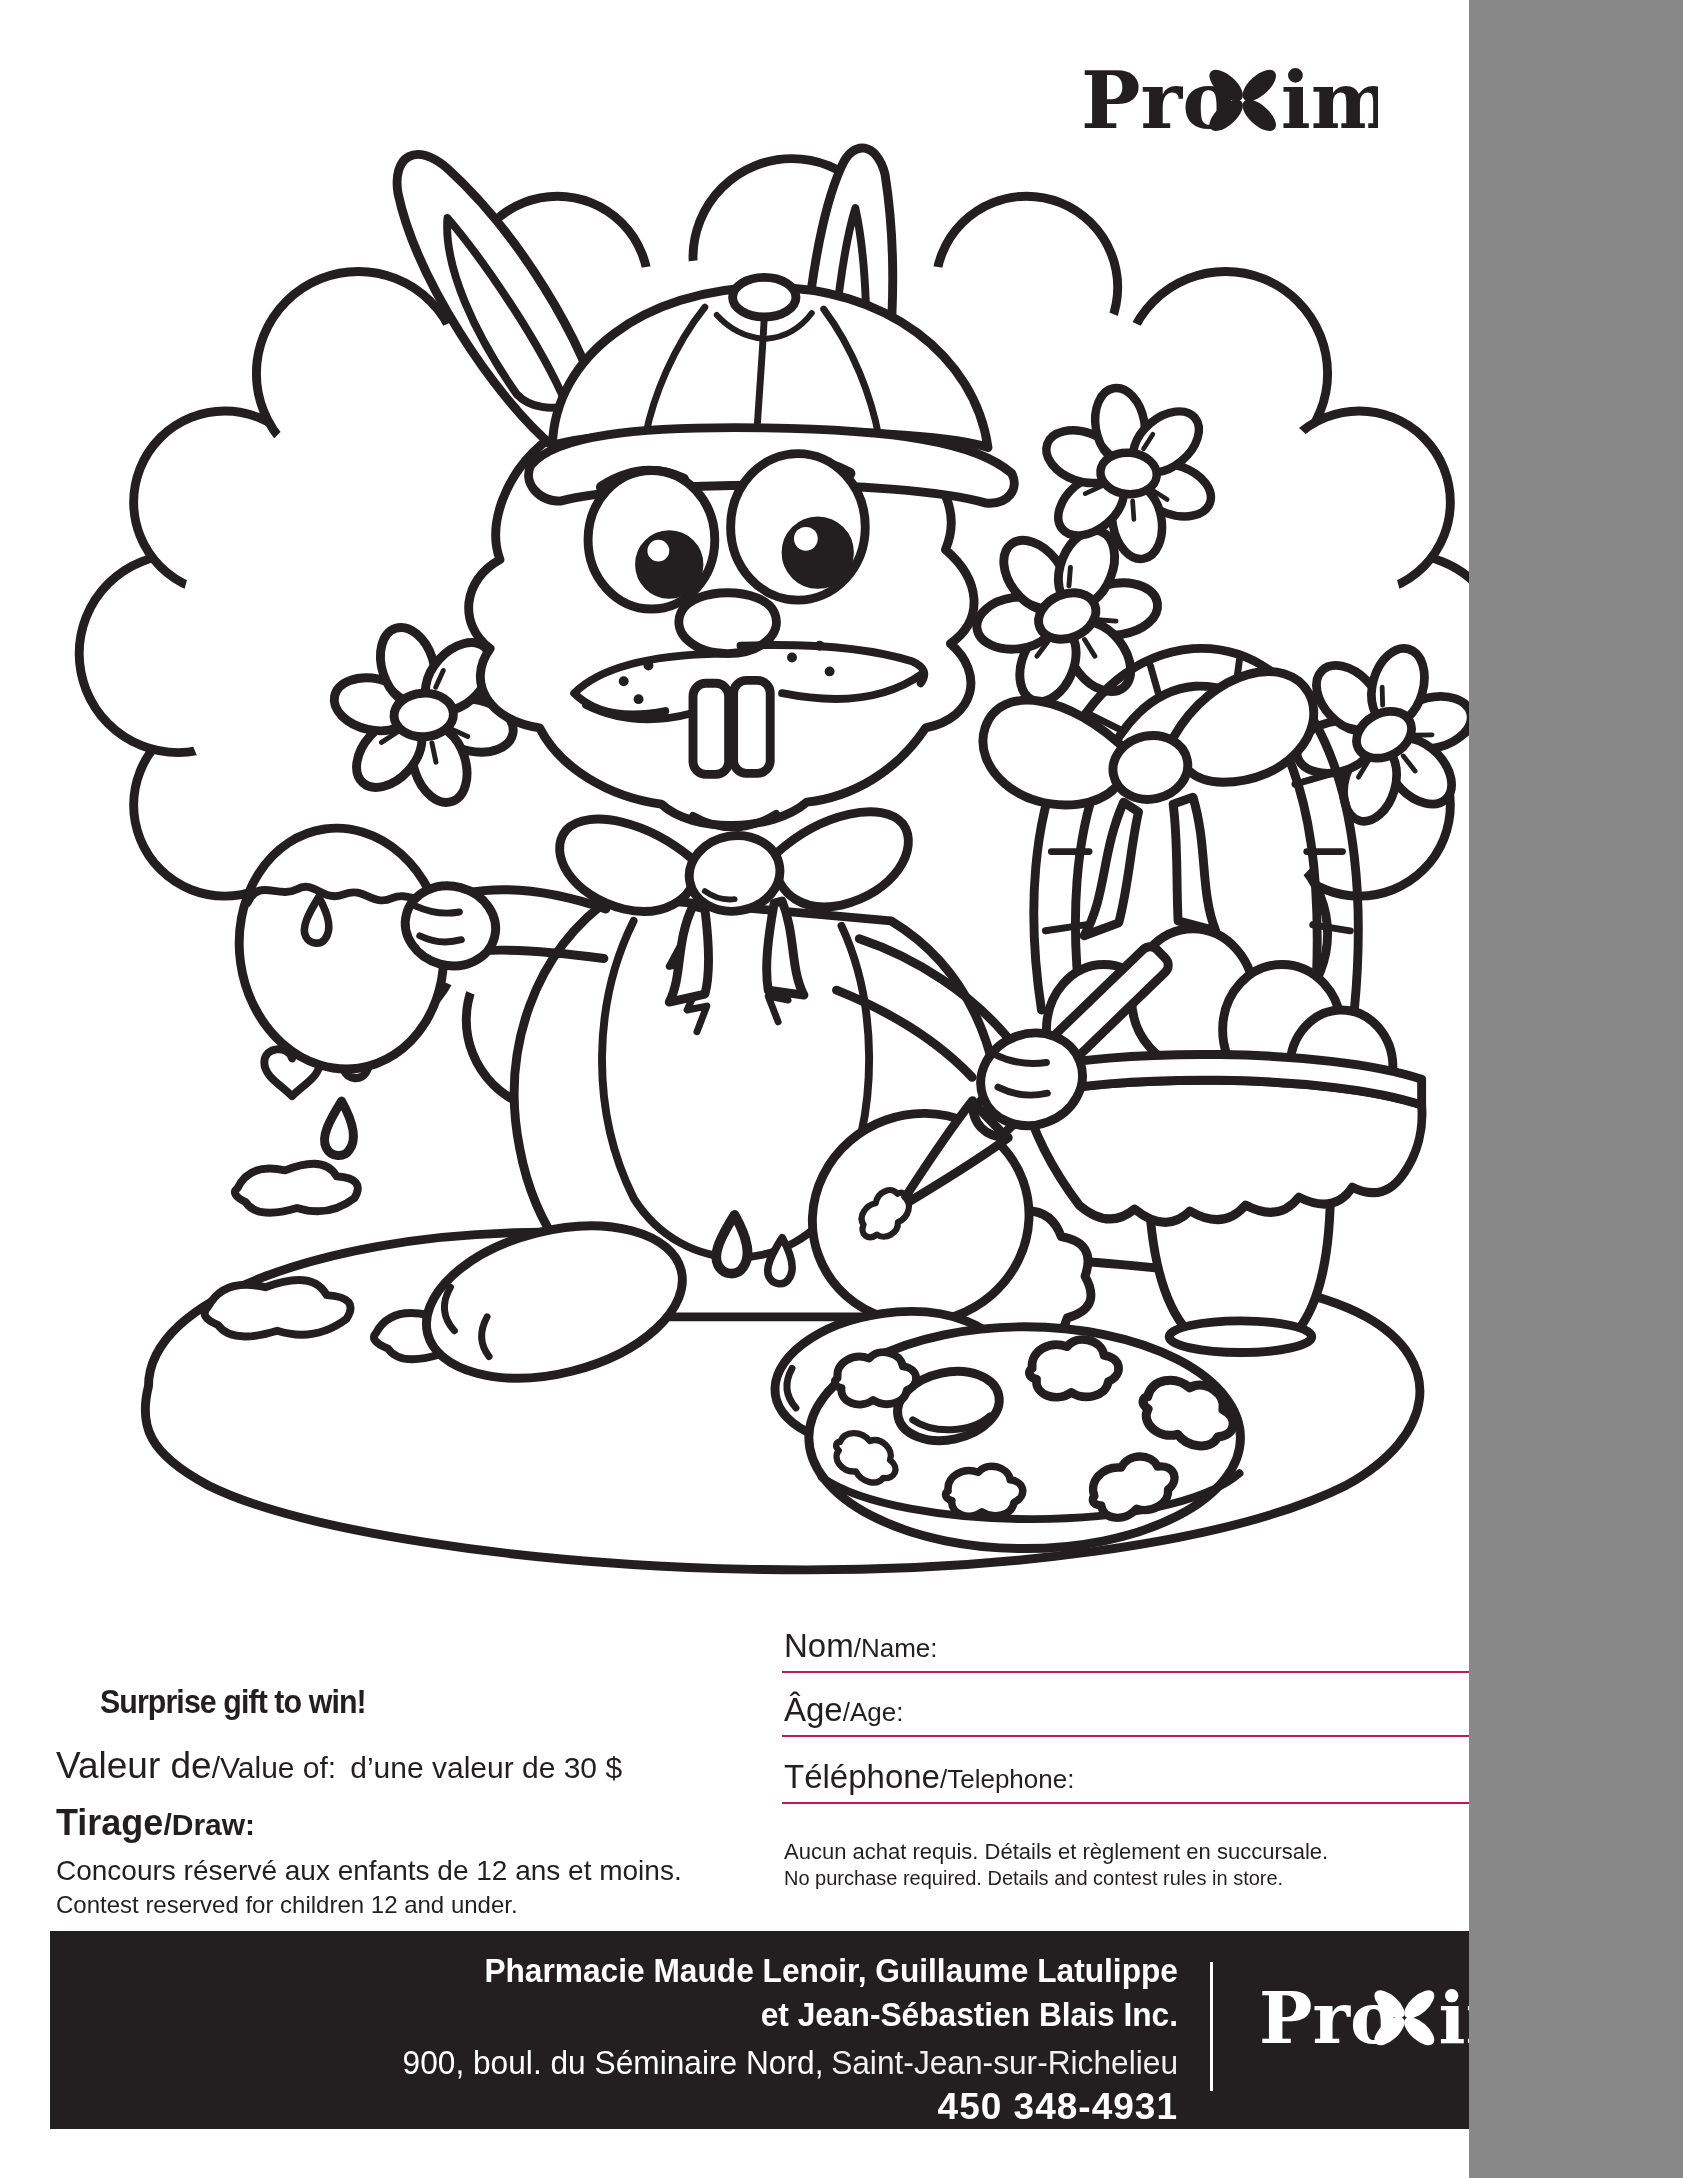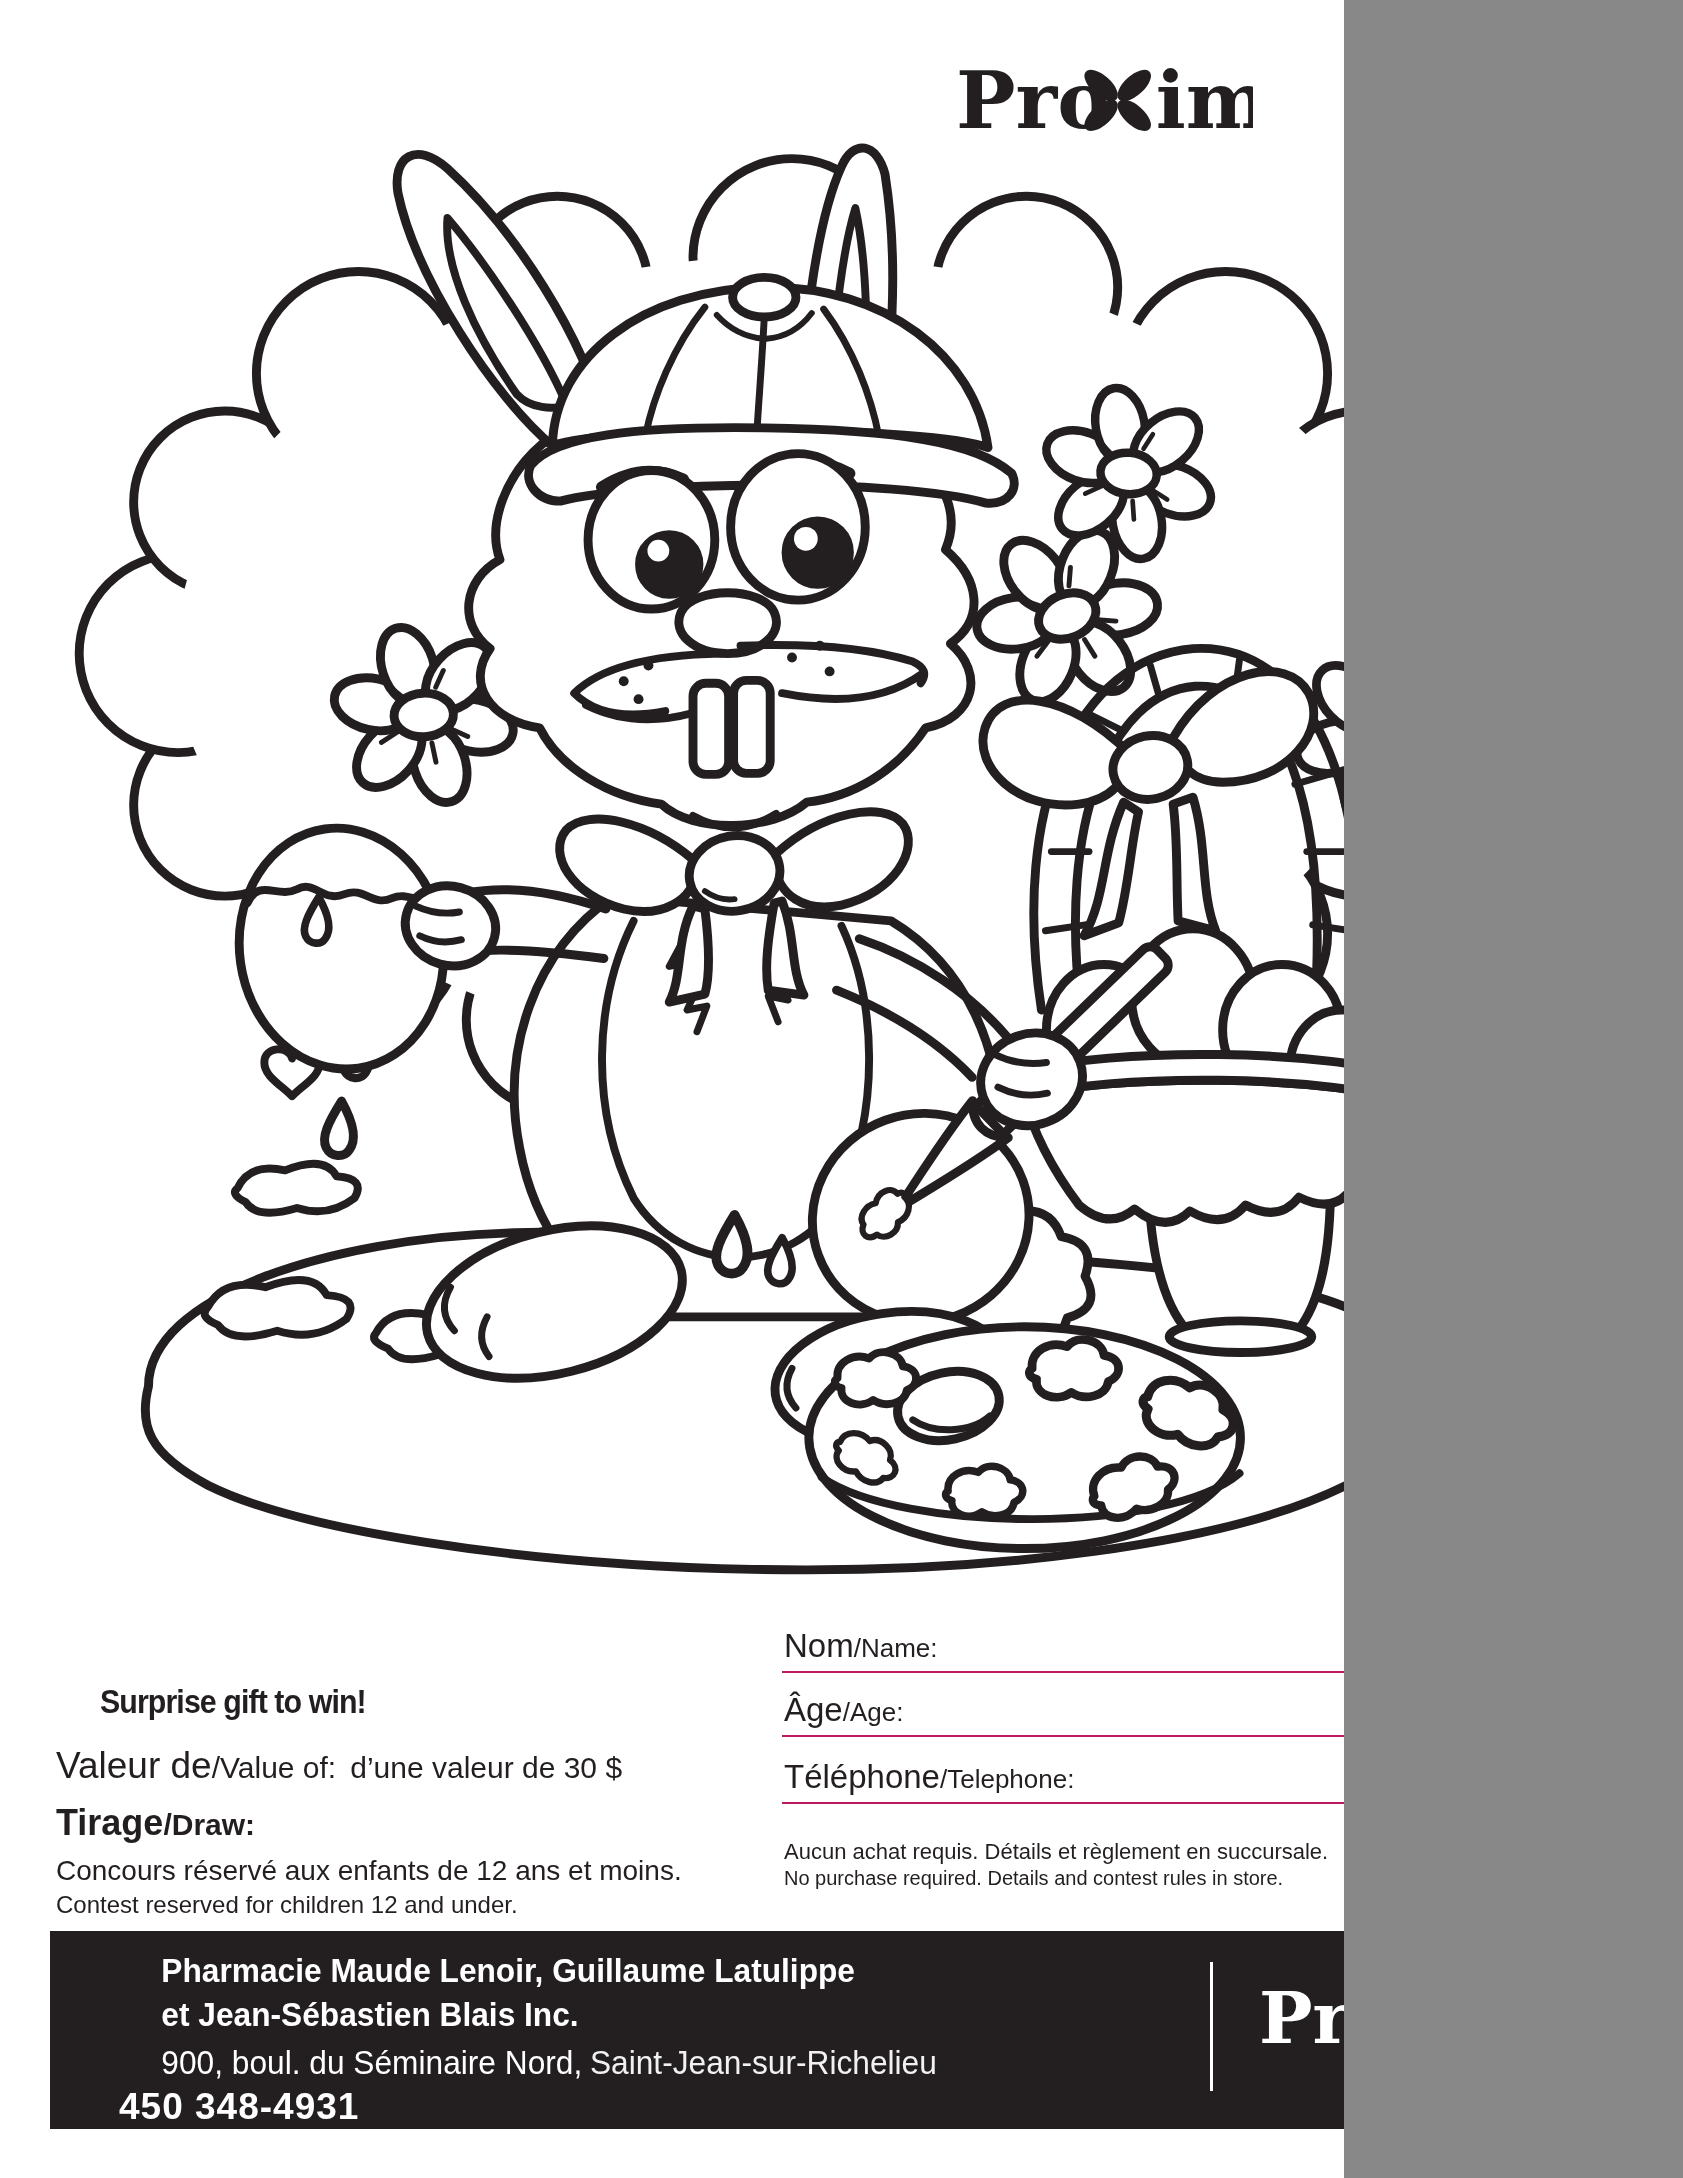--- a/index.html
+++ b/index.html
@@ -1,16 +1,16 @@
 <!DOCTYPE html>
 <html><head>
 <meta charset="utf-8">
 <style>
   html,body{margin:0;padding:0;background:#888;}
-  .page{position:relative;width:1344px;height:2178px;background:#ffffff;
+  .page{position:relative;width:1469px;height:2178px;background:#ffffff;
         font-family:"Liberation Sans",sans-serif;color:#231f20;overflow:hidden;}
   svg text{font-family:"DejaVu Serif",serif;}
   .cond{display:inline-block;transform:scaleX(.92);transform-origin:0 50%;letter-spacing:-1px;}
   .abs{position:absolute;}
   
   .promo-title{left:56px;top:1629px;font-size:43px;font-weight:bold;letter-spacing:-2px;white-space:nowrap;}
   .promo-sub{left:56px;top:1683px;font-size:33px;font-weight:bold;letter-spacing:-1px;white-space:nowrap;margin-left:44px;}
   .value-line{left:56px;top:1745px;white-space:nowrap;}
   .value-fr{font-size:37px;font-weight:400;}
   .value-sep,.value-en{font-size:30px;font-weight:400;}
@@ -22,21 +22,21 @@
   .rules-en{left:56px;top:1891px;font-size:24px;}
   
   .field{position:absolute;left:782px;width:840px;border-bottom:2px solid #be185d;}
   .field .lab{position:absolute;left:2px;bottom:6px;white-space:nowrap;}
   .f-fr{font-size:33px;font-weight:400;}
   .f-sep,.f-en{font-size:26px;font-weight:400;}
   .note-fr{left:784px;top:1839px;font-size:22px;}
   .note-en{left:784px;top:1867px;font-size:20px;}
   
   .footer-bar{left:50px;top:1931px;width:1584px;height:198px;background:#231f20;}
-  .footer-text{left:119px;top:1949px;width:1059px;color:#ffffff;line-height:44px;}
+  .footer-text{left:119px;top:1949px;width:1059px;color:#ffffff;text-align:right;line-height:44px;}
   .ft-b{font-size:33px;font-weight:bold;display:block;transform:scaleX(.96);transform-origin:100% 50%;}
   .ft-addr{font-size:33px;font-weight:400;display:block;margin-top:4px;transform:scaleX(.96);transform-origin:100% 50%;}
   .ft-city{font-weight:400;opacity:.94;margin-left:8px;}
   .ft-phone{font-size:37px;font-weight:bold;display:block;letter-spacing:1px;}
   .footer-divider{left:1210px;top:1962px;width:3px;height:129px;background:#ffffff;}
   .logo-top{right:91px;top:59px;}
   .logo-footer{left:1259px;top:1980px;}
 </style>
 </head>
 <body>

